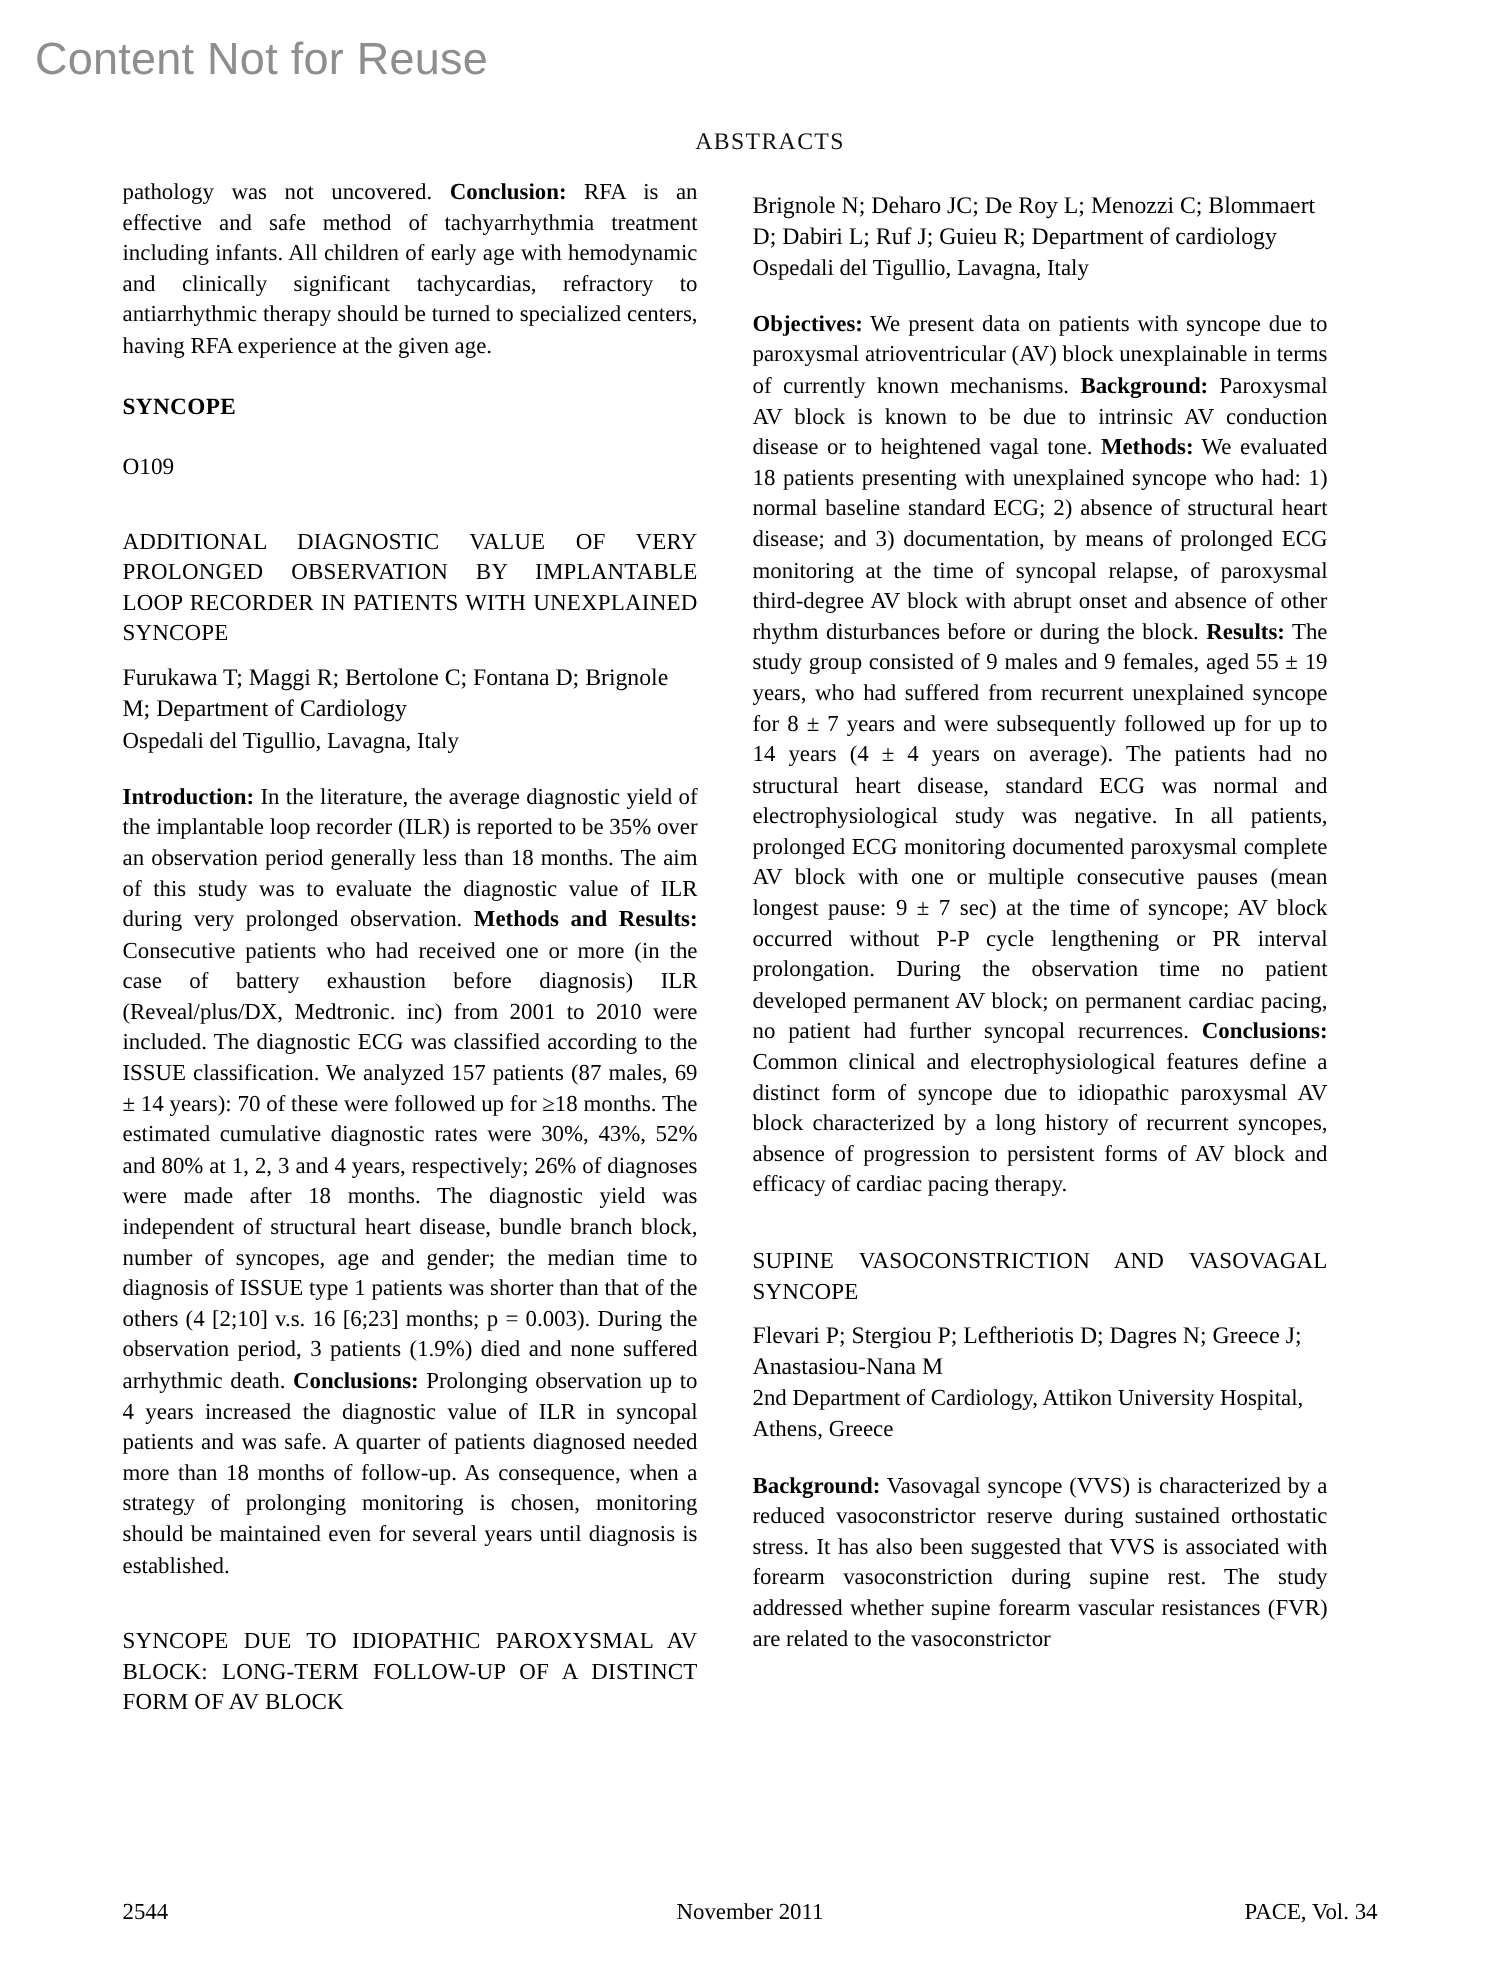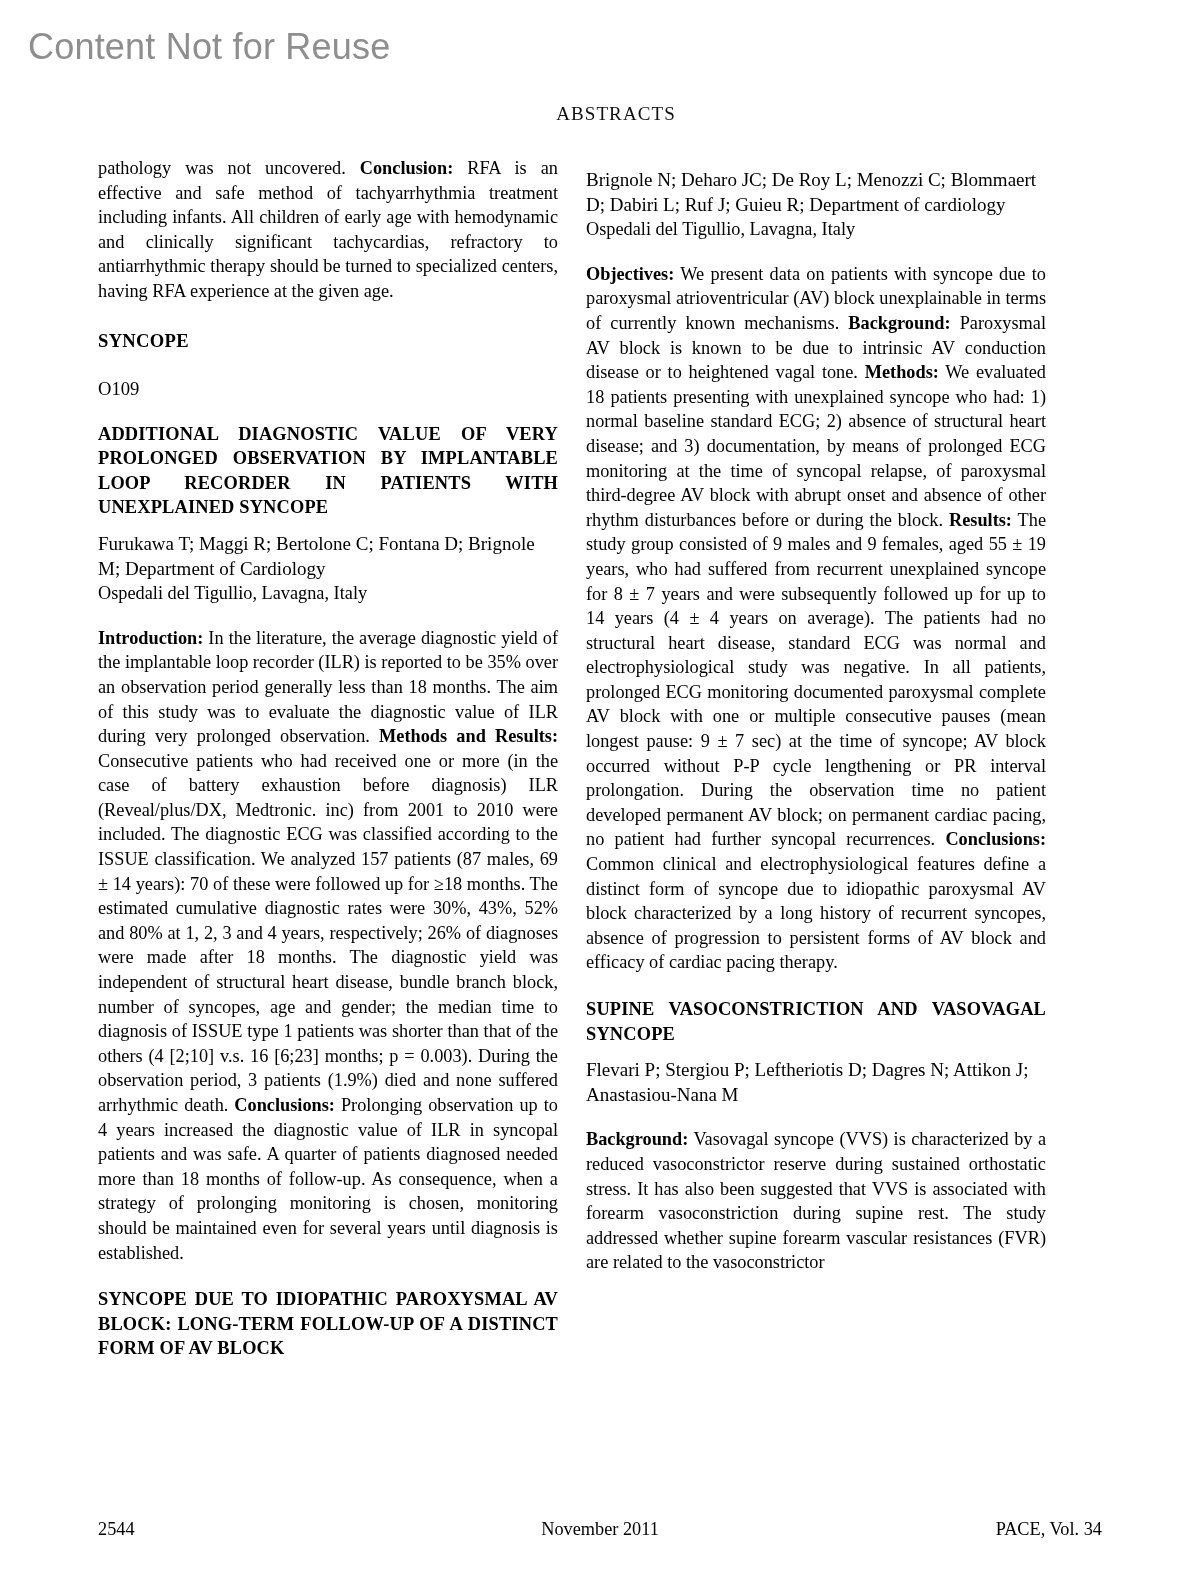--- a/index.html
+++ b/index.html
@@ -36,25 +36,25 @@
     top: 103px;
     left: 16px;
     width: 1200px;
     text-align: center;
     font-size: 19px;
     letter-spacing: 1.1px;
     color: #111;
   }
   .columns {
     position: absolute;
-    top: 156px;
+    top: 141px;
     left: 98px;
     width: 964px;
     display: flex;
-    gap: 28px;
+    gap: 44px;
   }
   .col {
     width: 460px;
   }
   p {
     margin: 0 0 0 0;
     font-size: 18.3px;
     line-height: 24.6px;
     text-align: justify;
     text-justify: inter-word;
@@ -66,24 +66,24 @@
     letter-spacing: 0.3px;
     margin-top: 26px;
   }
   .abs-id {
     font-size: 18.6px;
     font-weight: normal;
     margin-top: 26px;
   }
   .title {
     font-size: 18.4px;
-    font-weight: bold;
+    font-weight: normal;
     line-height: 24.6px;
     text-align: justify;
-    margin-top: 22px;
+    margin-top: 36px;
     letter-spacing: 0.15px;
   }
   .authors {
     font-size: 19px;
     line-height: 24.6px;
     text-align: left;
     margin-top: 12px;
   }
   .affil {
     font-size: 18.3px;
@@ -143,22 +143,23 @@
 
       <p class="authors">Brignole N; Deharo JC; De Roy L; Menozzi C; Blommaert D; Dabiri L; Ruf J; Guieu R; Department of cardiology</p>
 
       <p class="affil">Ospedali del Tigullio, Lavagna, Italy</p>
 
       <p class="body block-top-gap"><b>Objectives:</b><span> We present data on patients with syncope due to paroxysmal atrioventricular (AV) block unexplainable in terms of currently known mechanisms. </span><b>Background:</b><span> Paroxysmal AV block is known to be due to intrinsic AV conduction disease or to heightened vagal tone. </span><b>Methods:</b><span> We evaluated 18 patients presenting with unexplained syncope who had: 1) normal baseline standard ECG; 2) absence of structural heart disease; and 3) documentation, by means of prolonged ECG monitoring at the time of syncopal relapse, of paroxysmal third-degree AV block with abrupt onset and absence of other rhythm disturbances before or during the block. </span><b>Results:</b><span> The study group consisted of 9 males and 9 females, aged 55 ± 19 years, who had suffered from recurrent unexplained syncope for 8 ± 7 years and were subsequently followed up for up to 14 years (4 ± 4 years on average). The patients had no structural heart disease, standard ECG was normal and electrophysiological study was negative. In all patients, prolonged ECG monitoring documented paroxysmal complete AV block with one or multiple consecutive pauses (mean longest pause: 9 ± 7 sec) at the time of syncope; AV block occurred without P-P cycle lengthening or PR interval prolongation. During the observation time no patient developed permanent AV block; on permanent cardiac pacing, no patient had further syncopal recurrences. </span><b>Conclusions:</b><span> Common clinical and electrophysiological features define a distinct form of syncope due to idiopathic paroxysmal AV block characterized by a long history of recurrent syncopes, absence of progression to persistent forms of AV block and efficacy of cardiac pacing therapy.</span></p>
 
 
       <div class="title">SUPINE VASOCONSTRICTION AND VASOVAGAL SYNCOPE</div>
 
-      <p class="authors">Flevari P; Stergiou P; Leftheriotis D; Dagres N; Attikon J; Anastasiou-Nana M</p>
+      <p class="authors">Flevari P; Stergiou P; Leftheriotis D; Dagres N; Greece J; Anastasiou-Nana M</p>
 
+      <p class="affil">2nd Department of Cardiology, Attikon University Hospital, Athens, Greece</p>
 
       <p class="body block-top-gap"><b>Background:</b><span> Vasovagal syncope (VVS) is characterized by a reduced vasoconstrictor reserve during sustained orthostatic stress. It has also been suggested that VVS is associated with forearm vasoconstriction during supine rest. The study addressed whether supine forearm vascular resistances (FVR) are related to the vasoconstrictor</span></p>
 
     </div>
 
   </div>
 
   <div class="footer">
     <div class="left">2544</div>
     <div class="center">November 2011</div>

